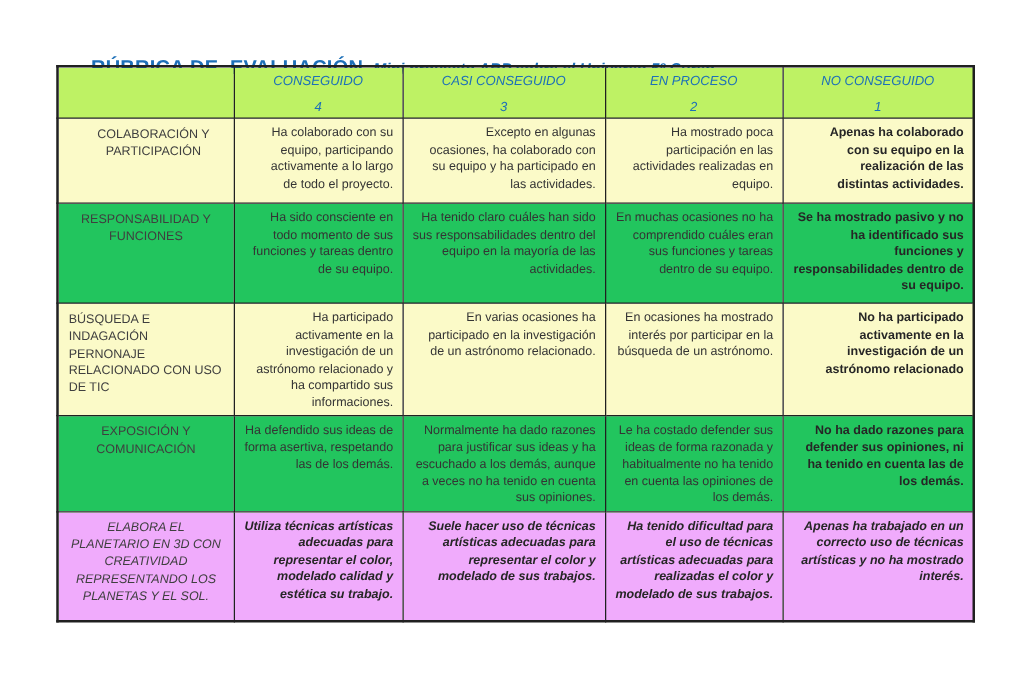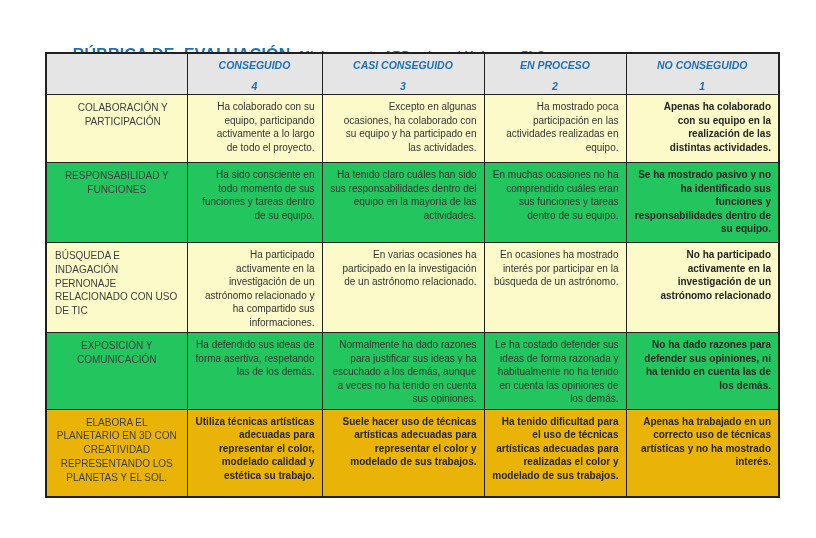--- a/index.html
+++ b/index.html
@@ -47,24 +47,24 @@
     border: 2px solid #202020;
   }
   table.rubric td, table.rubric th {
     border: 1px solid #202020;
     vertical-align: top;
     overflow: hidden;
     box-sizing: border-box;
   }
   
   tr.head th {
-    background: #e5e5e5;
+    background: #bef264;
     color: #1d70b8;
     font-size: 10.5px;
-    font-weight: bold;
+    font-weight: normal;
     font-style: italic;
     text-align: center;
     padding: 5px 4px 2px 4px;
     height: 38px;
   }
   .hnum { margin-top: 9px; }
   
   td.crit {
     color: #3f3f3f;
     font-size: 10px;
@@ -78,21 +78,21 @@
     color: #343434;
     font-size: 10px;
     text-align: right;
     padding: 5px 7px 3px 7px;
     line-height: 1.35;
   }
   td.cell.bold { font-weight: bold; color: #262626; }
   
   tr.cream  td { background: #fbfac8; }
   tr.salmon td { background: #22c55e; }
-  tr.white  td { background: #eab308; }
+  tr.white  td { background: #f0abfc; font-style: italic; }
   
   tr.r0 td { height: 68px; padding-left: 20px; }
   tr.r1 td { height: 80px; }
   tr.r2 td { height: 90px; }
   tr.r3 td { height: 76px; }
   tr.r4 td { height: 88px; }
 </style>
 </head>
 <body>
 

